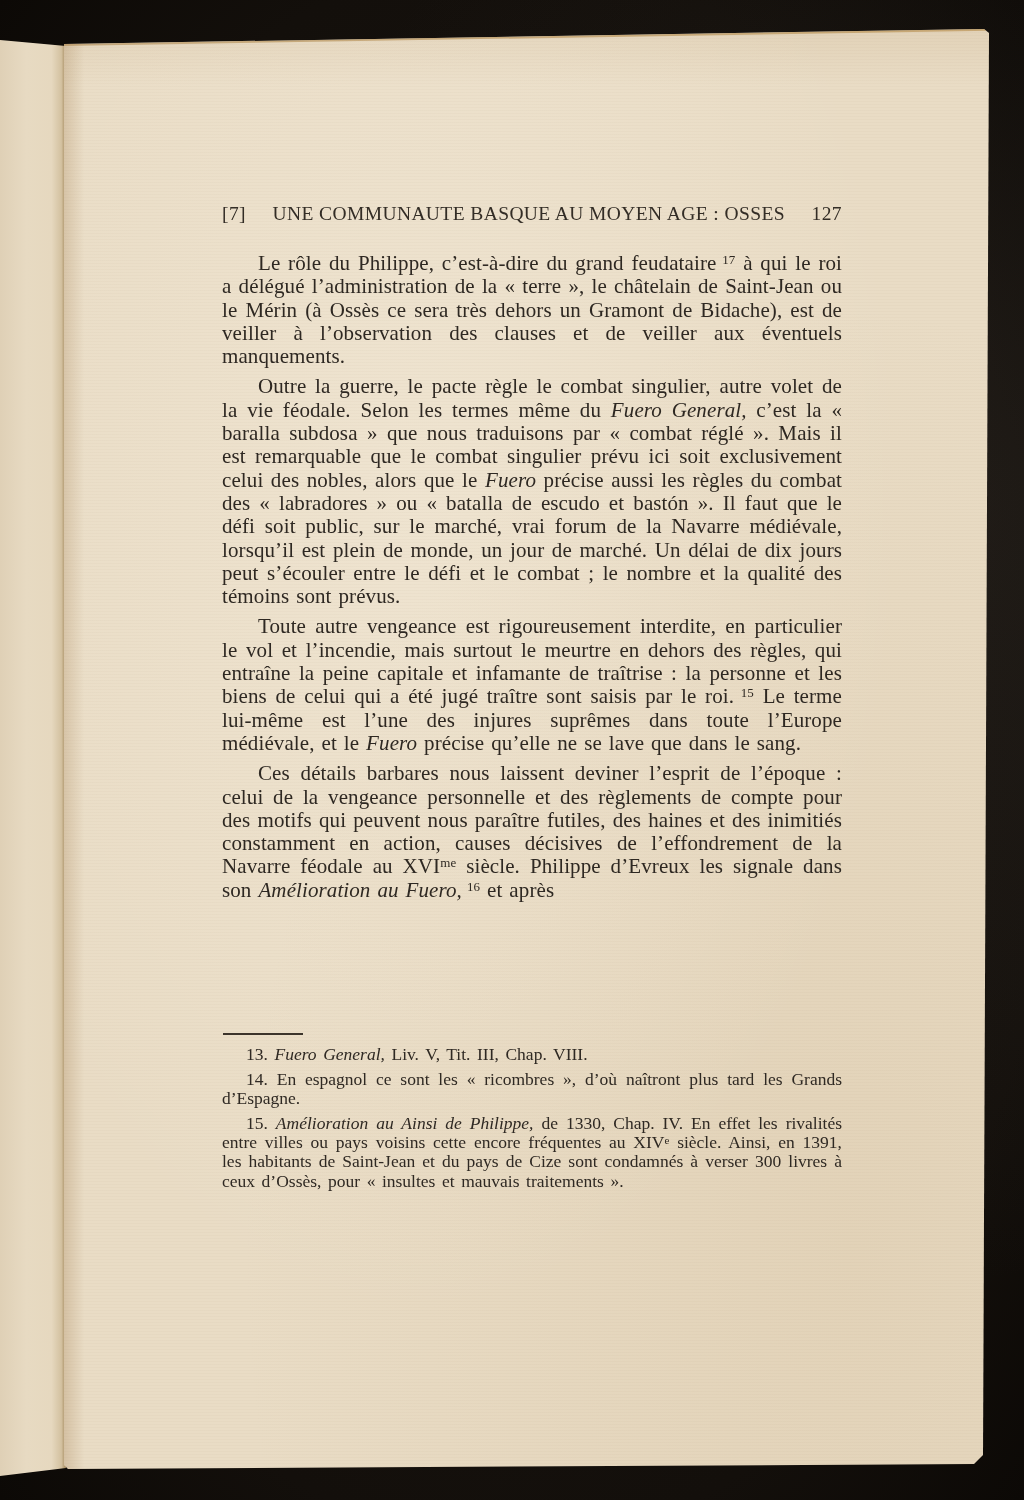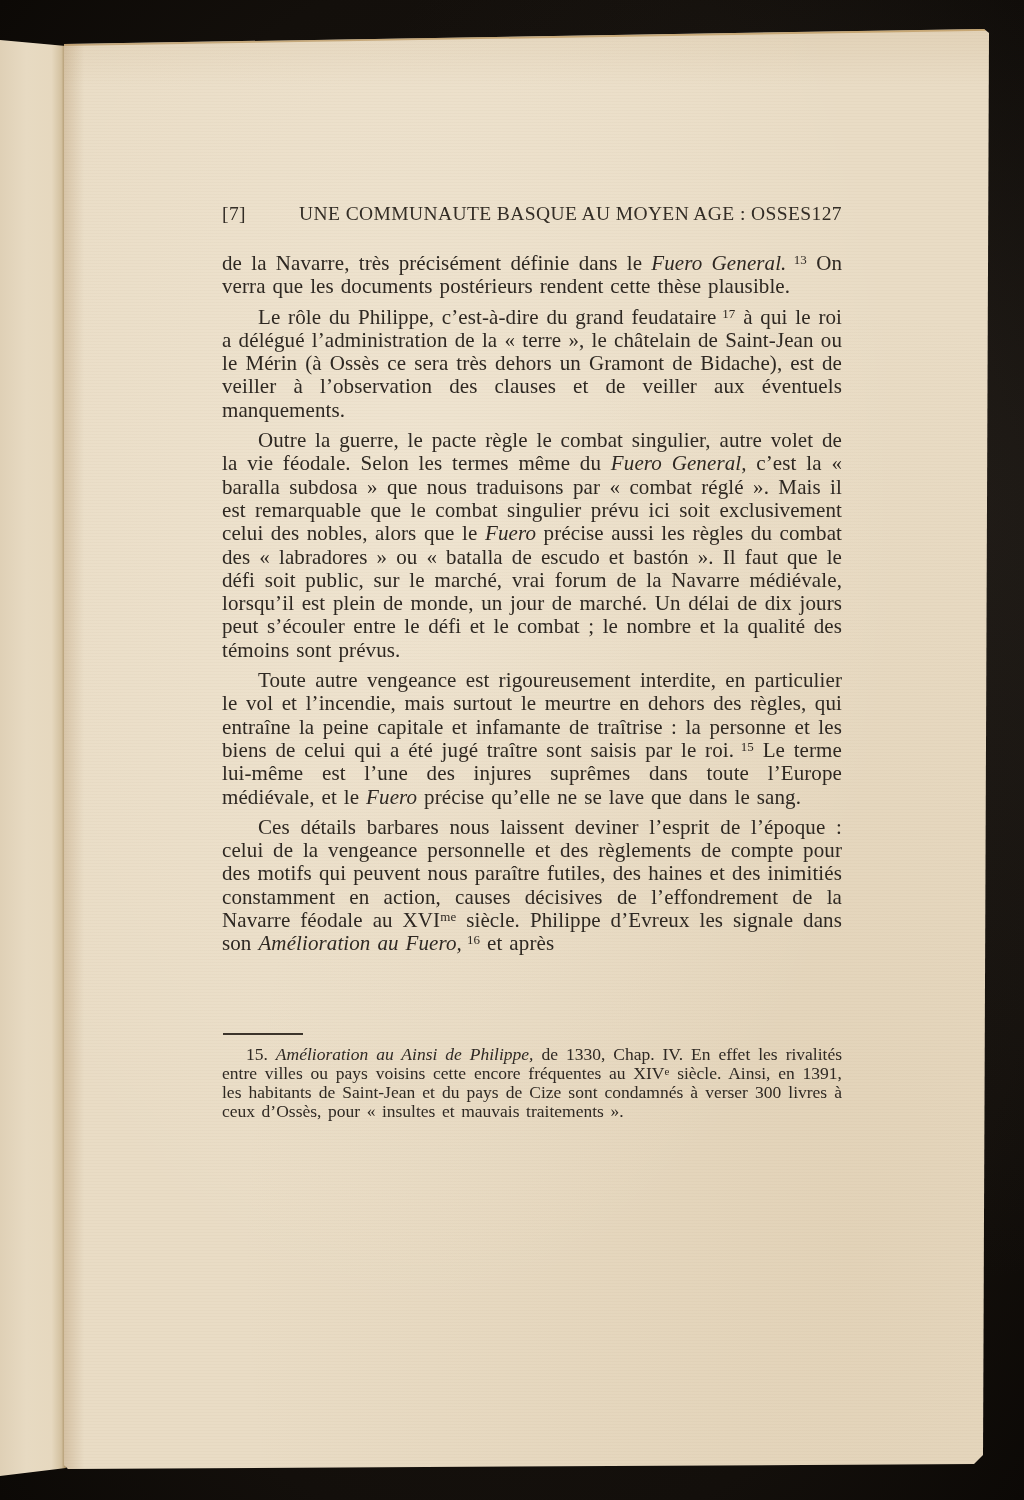--- a/index.html
+++ b/index.html
@@ -74,21 +74,21 @@
     display: flex;
     align-items: baseline;
     font-size: 19.5px;
     letter-spacing: 0.4px;
     color: #332d26;
     margin-bottom: 27px;
     white-space: nowrap;
   }
   .running-head .head-title {
     flex: 1;
-    text-align: right;
+    text-align: center;
   }
   .body-text {
     font-size: 21px;
     line-height: 23.3px;
     text-align: justify;
     word-spacing: 1.6px;
     letter-spacing: 0.1px;
   }
   .body-text p {
     margin: 0 0 7px 0;
@@ -144,28 +144,29 @@
 
     <div class="text-block">
 
       <div class="running-head">
         <span>[7]</span>
         <span class="head-title">UNE COMMUNAUTE BASQUE AU MOYEN AGE : OSSES</span>
         <span>127</span>
       </div>
 
       <div class="body-text">
-          <p><span>de la Navarre, très précisément définie dans le </span><em>Fuero General.</em><sup> 13</sup><span> On verra que les documents postérieurs rendent cette thèse plausible.</span></p>
           <p class="indent"><span>Le rôle du Philippe, c’est-à-dire du grand feudataire</span><sup> 17</sup><span> à qui le roi a délégué l’administration de la « terre », le châtelain de Saint-Jean ou le Mérin (à Ossès ce sera très dehors un Gramont de Bidache), est de veiller à l’observation des clauses et de veiller aux éventuels manquements.</span></p>
           <p class="indent"><span>Outre la guerre, le pacte règle le combat singulier, autre volet de la vie féodale. Selon les termes même du </span><em>Fuero General,</em><span> c’est la « baralla subdosa » que nous traduisons par « combat réglé ». Mais il est remarquable que le combat singulier prévu ici soit exclusivement celui des nobles, alors que le </span><em>Fuero</em><span> précise aussi les règles du combat des « labradores » ou « batalla de escudo et bastón ». Il faut que le défi soit public, sur le marché, vrai forum de la Navarre médiévale, lorsqu’il est plein de monde, un jour de marché. Un délai de dix jours peut s’écouler entre le défi et le combat ; le nombre et la qualité des témoins sont prévus.</span></p>
           <p class="indent"><span>Toute autre vengeance est rigoureusement interdite, en particulier le vol et l’incendie, mais surtout le meurtre en dehors des règles, qui entraîne la peine capitale et infamante de traîtrise : la personne et les biens de celui qui a été jugé traître sont saisis par le roi.</span><sup> 15</sup><span> Le terme lui-même est l’une des injures suprêmes dans toute l’Europe médiévale, et le </span><em>Fuero</em><span> précise qu’elle ne se lave que dans le sang.</span></p>
           <p class="indent"><span>Ces détails barbares nous laissent deviner l’esprit de l’époque : celui de la vengeance personnelle et des règlements de compte pour des motifs qui peuvent nous paraître futiles, des haines et des inimitiés constamment en action, causes décisives de l’effondrement de la Navarre féodale au XVI</span><sup>me</sup><span> siècle. Philippe d’Evreux les signale dans son </span><em>Amélioration au Fuero,</em><sup> 16</sup><span> et après</span></p>
         </div>
     </div>
 
     <div class="footnote-area">
       <div class="fn-rule"></div>
       <div class="footnotes">
+          <p><span>13. </span><em>Fuero General,</em><span> Liv. V, Tit. III, Chap. VIII.</span></p>
+          <p><span>14. En espagnol ce sont les « ricombres », d’où naîtront plus tard les Grands d’Espagne.</span></p>
           <p><span>15. </span><em>Amélioration au Ainsi de Philippe,</em><span> de 1330, Chap. IV. En effet les rivalités entre villes ou pays voisins cette encore fréquentes au XIV</span><sup>e</sup><span> siècle. Ainsi, en 1391, les habitants de Saint-Jean et du pays de Cize sont condamnés à verser 300 livres à ceux d’Ossès, pour « insultes et mauvais traitements ».</span></p>
         </div>
     </div>
   </div>
 </div>
 
 </body></html>

